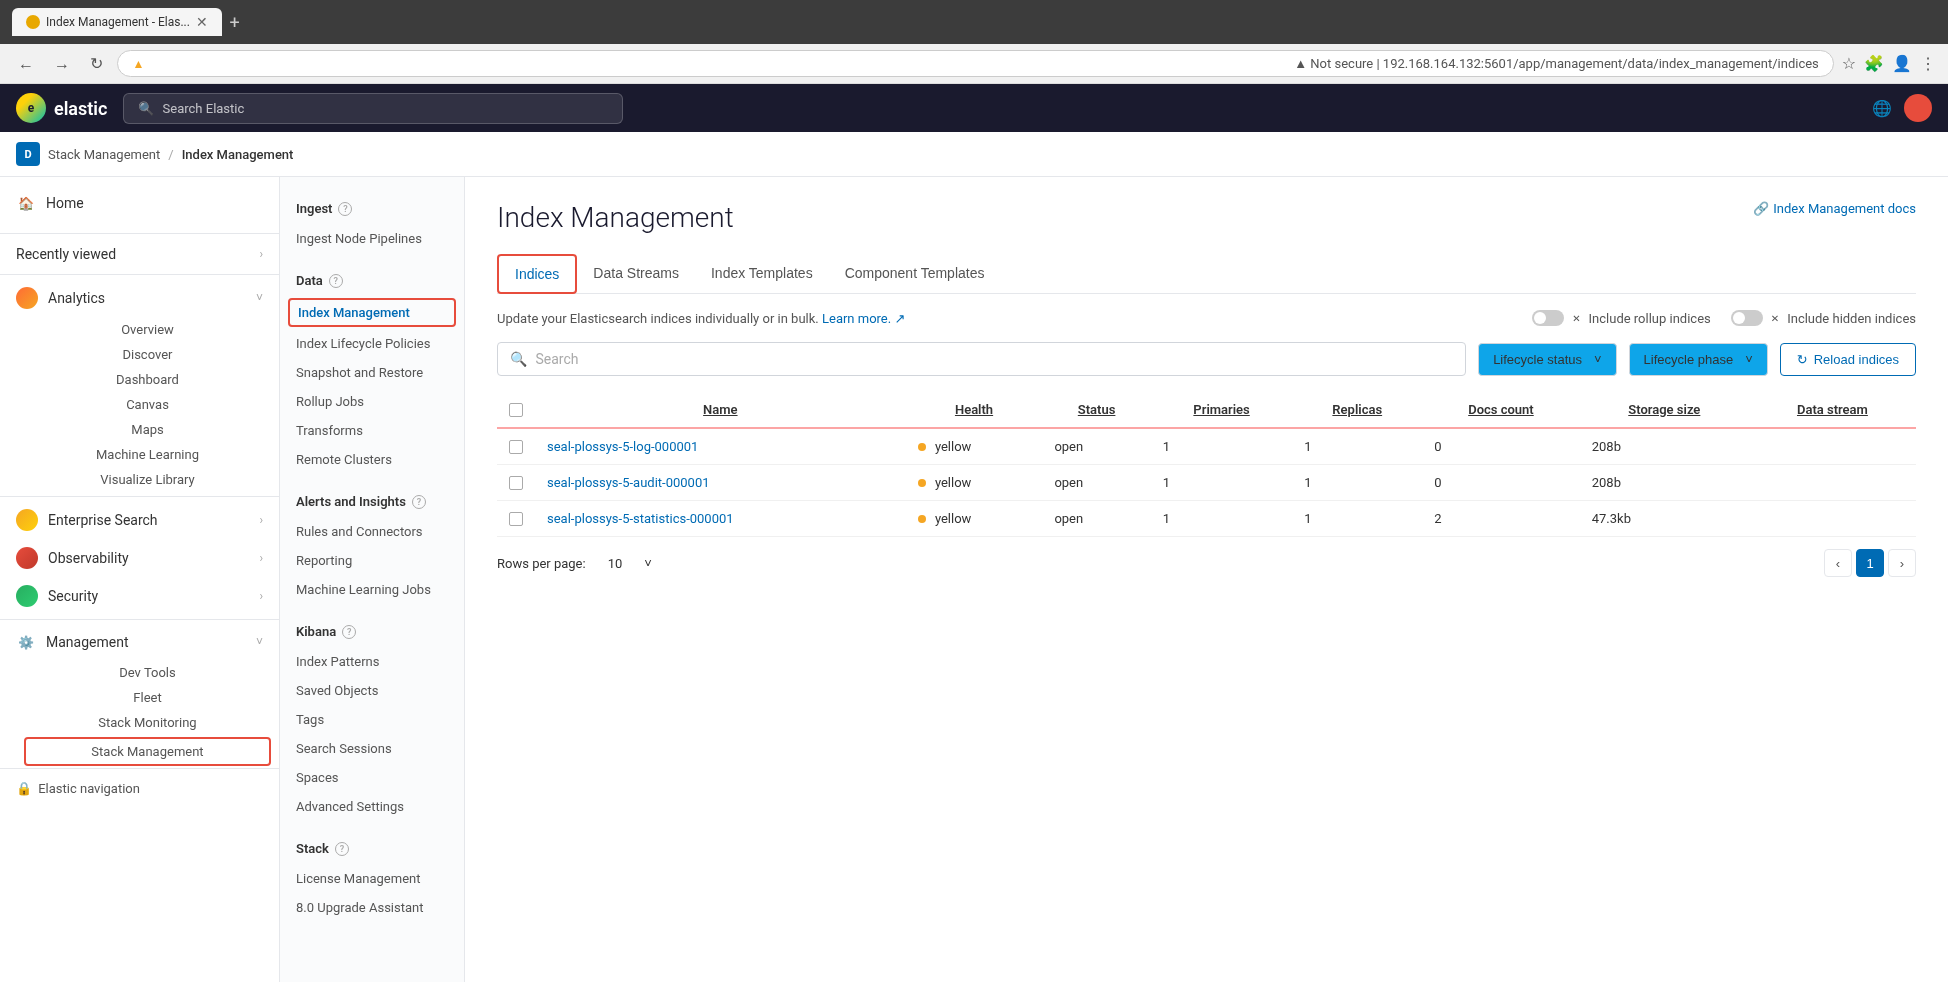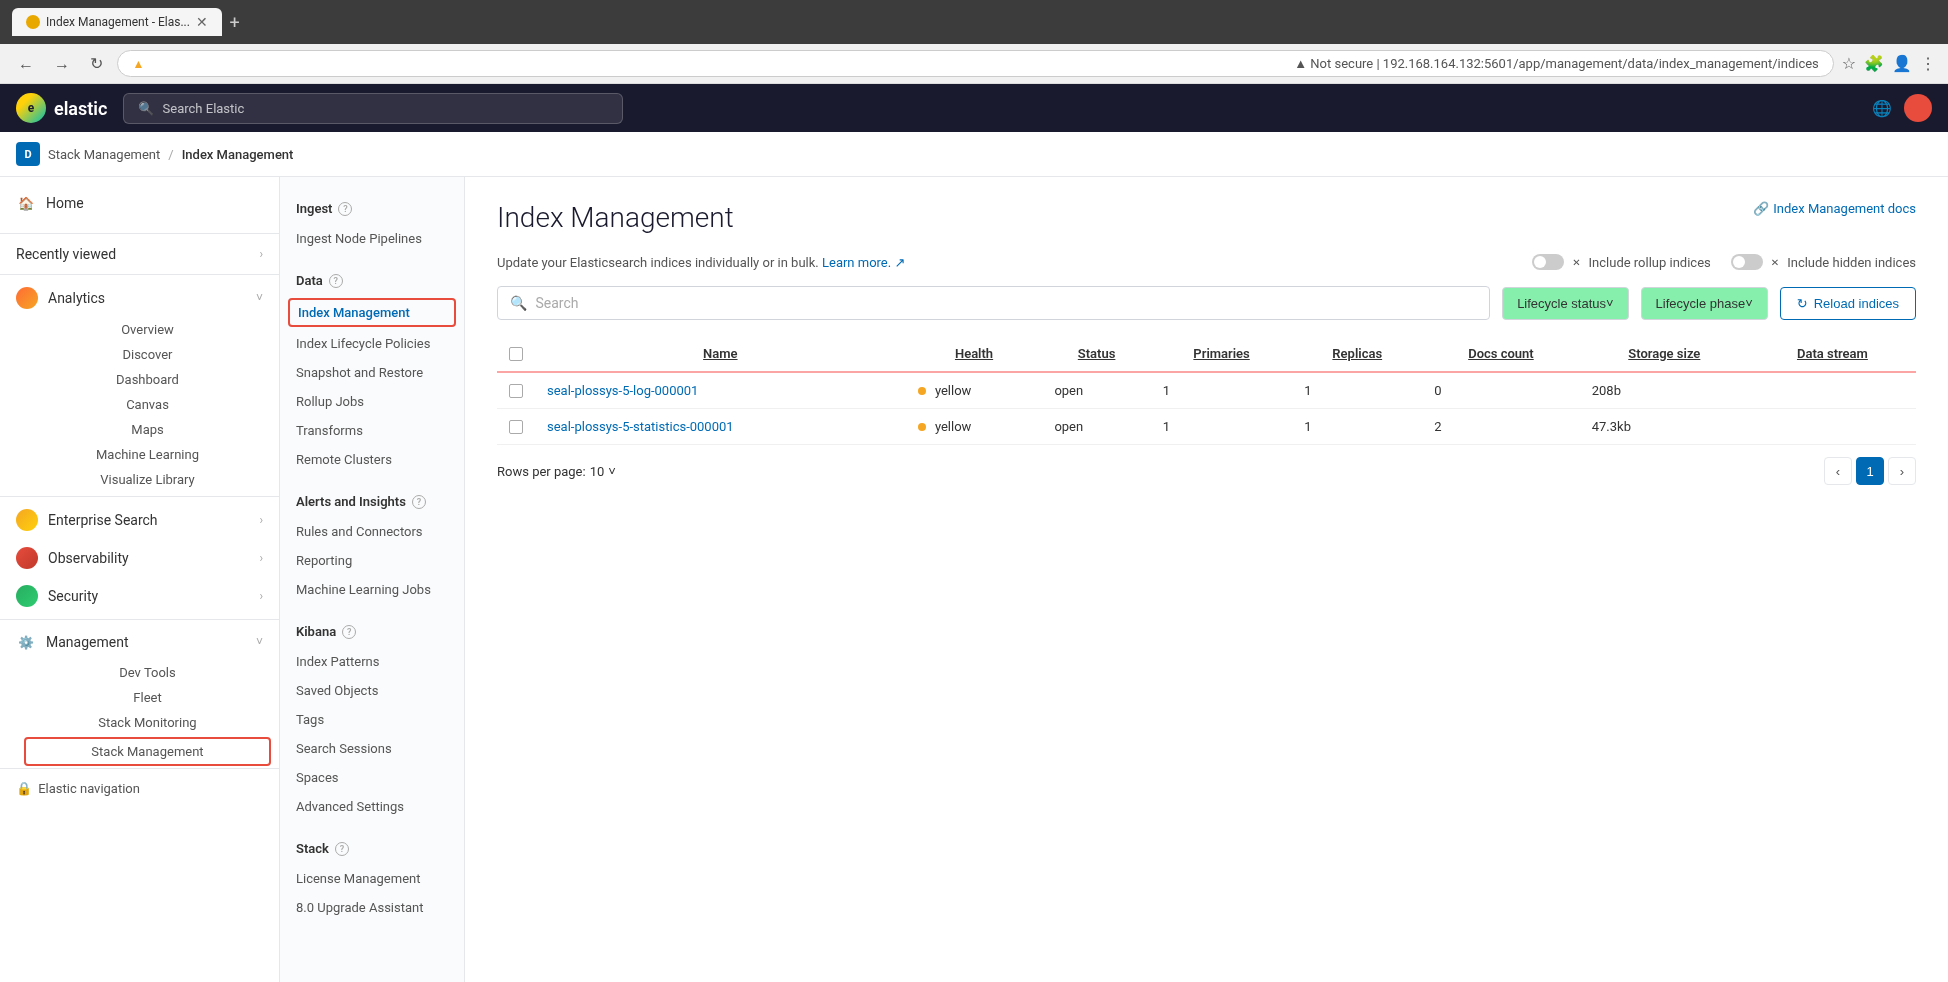--- a/index.html
+++ b/index.html
@@ -75,35 +75,35 @@
     .desc-link { color: #006bb4; cursor: pointer; }
     .toggle-group { display: flex; align-items: center; gap: 20px; }
     .toggle-item { display: flex; align-items: center; gap: 6px; font-size: 13px; color: #555; }
     .toggle { width: 32px; height: 16px; background: #ccc; border-radius: 8px; display: flex; align-items: center; padding: 2px; cursor: pointer; }
     .toggle-knob { width: 12px; height: 12px; background: white; border-radius: 50%; }
     .toggle-x { font-size: 10px; color: #555; margin: 0 2px; }
 
     
     .search-filters { display: flex; align-items: center; gap: 12px; margin-bottom: 16px; }
     .search-box { flex: 1; border: 1px solid #d1d5db; border-radius: 4px; padding: 8px 12px; font-size: 14px; display: flex; align-items: center; gap: 8px; color: #aaa; }
-    .filter-btn { padding: 8px 14px; border: 1px solid #d1d5db; border-radius: 4px; background: #86efac; font-size: 13px; color: #333; cursor: pointer; display: flex; align-items: center; gap: 0; }
+    .filter-btn { padding: 8px 14px; border: 1px solid #d1d5db; border-radius: 4px; background: #0ea5e9; font-size: 13px; color: #333; cursor: pointer; display: flex; align-items: center; gap: 12px; }
     .reload-btn { padding: 8px 16px; border: 1px solid #006bb4; border-radius: 4px; background: white; color: #006bb4; font-size: 13px; cursor: pointer; display: flex; align-items: center; gap: 6px; }
 
     
     .data-table { width: 100%; border-collapse: collapse; font-size: 13px; }
     .data-table th { padding: 10px 12px; text-align: center; font-weight: 600; color: #333; border-bottom: 2px solid #fca5a5; white-space: nowrap; text-decoration: underline; }
     .data-table td { padding: 10px 12px; border-bottom: 1px solid #f0f0f0; color: #333; }
     .index-link { color: #006bb4; cursor: pointer; text-decoration: none; }
     .health-dot { width: 8px; height: 8px; background: #f5a623; border-radius: 50%; display: inline-block; margin-right: 6px; }
     .checkbox { width: 14px; height: 14px; border: 1px solid #aaa; border-radius: 2px; cursor: pointer; }
     .th-checkbox { width: 16px; }
 
     
     .pagination { display: flex; align-items: center; justify-content: space-between; padding: 12px 0 4px; }
-    .rows-per-page { display: flex; align-items: center; gap: 4px; font-size: 13px; color: #333; cursor: pointer; }
+    .rows-per-page { display: flex; align-items: center; gap: 22px; font-size: 13px; color: #333; cursor: pointer; }
     .page-nav { display: flex; align-items: center; gap: 4px; }
     .page-btn { width: 28px; height: 28px; border: 1px solid #e5e7eb; border-radius: 4px; display: flex; align-items: center; justify-content: center; font-size: 13px; cursor: pointer; background: white; color: #555; }
     .page-btn.active { background: #006bb4; color: white; border-color: #006bb4; }
 
     
     .icon-circle-orange { width: 22px; height: 22px; border-radius: 50%; background: linear-gradient(135deg, #ff6b35, #f5a623); flex-shrink: 0; }
     .icon-circle-yellow { width: 22px; height: 22px; border-radius: 50%; background: linear-gradient(135deg, #f5a623, #fed10a); flex-shrink: 0; }
     .icon-circle-red { width: 22px; height: 22px; border-radius: 50%; background: linear-gradient(135deg, #e74c3c, #c0392b); flex-shrink: 0; }
     .icon-circle-green { width: 22px; height: 22px; border-radius: 50%; background: linear-gradient(135deg, #27ae60, #2ecc71); flex-shrink: 0; }
   </style>
@@ -279,20 +279,26 @@
 
   <div class="main-content">
     <div class="page-header">
       <h1 class="page-title">Index Management</h1>
       <a class="page-docs-link">
         <span>🔗</span>
         <span>Index Management docs</span>
       </a>
     </div>
 
+    <div class="tabs">
+      <button class="tab active tab-highlighted">Indices</button>
+      <button class="tab">Data Streams</button>
+      <button class="tab">Index Templates</button>
+      <button class="tab">Component Templates</button>
+    </div>
 
     <div class="desc-bar">
       <div>
         <span>Update your Elasticsearch indices individually or in bulk.</span>
         <a class="desc-link"> <span>Learn more.</span> ↗</a>
       </div>
       <div class="toggle-group">
         <div class="toggle-item">
           <div class="toggle">
             <div class="toggle-knob"></div>
@@ -362,20 +368,38 @@
     <td>1</td>
     <td>0</td>
     <td>208b</td>
     <td></td>
   </tr>
           <tr>
     <td>
       <div class="checkbox"></div>
     </td>
     <td>
+      <a class="index-link">seal-plossys-5-audit-000001</a>
+    </td>
+    <td>
+      <span class="health-dot"></span>
+      <span>yellow</span>
+    </td>
+    <td>open</td>
+    <td>1</td>
+    <td>1</td>
+    <td>0</td>
+    <td>208b</td>
+    <td></td>
+  </tr>
+          <tr>
+    <td>
+      <div class="checkbox"></div>
+    </td>
+    <td>
       <a class="index-link">seal-plossys-5-statistics-000001</a>
     </td>
     <td>
       <span class="health-dot"></span>
       <span>yellow</span>
     </td>
     <td>open</td>
     <td>1</td>
     <td>1</td>
     <td>2</td>

